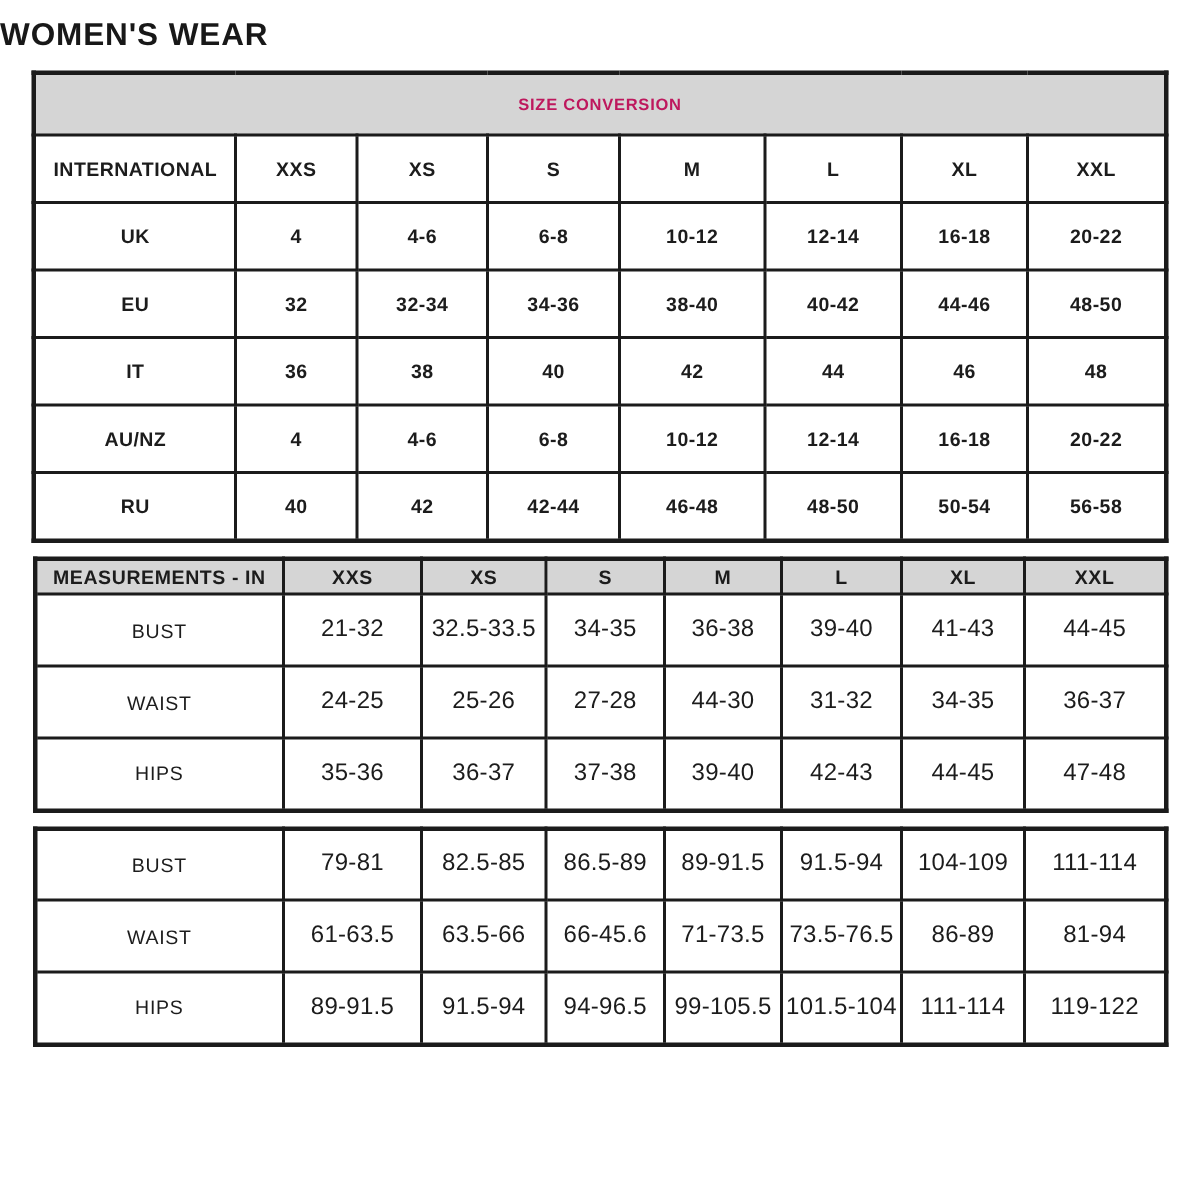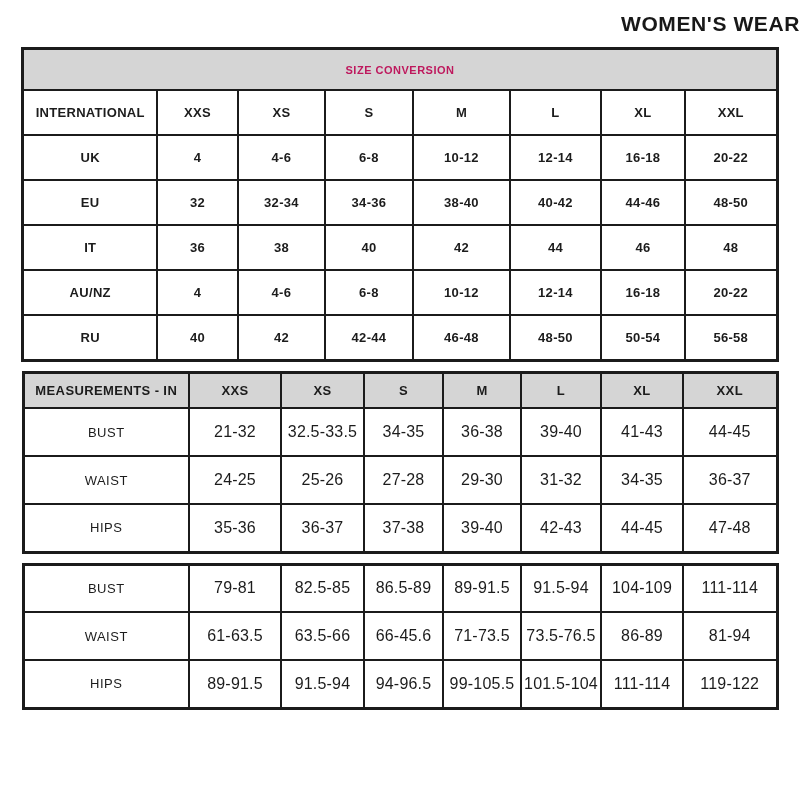--- a/index.html
+++ b/index.html
@@ -12,21 +12,21 @@
     font-family: "Liberation Sans", sans-serif;
     color: #1c1c1c;
   }
   .page {
     width: 800px;
     height: 800px;
     box-sizing: border-box;
     padding-top: 8px;
   }
   .title {
-    text-align: right;
+    text-align: left;
     font-size: 21px;
     font-weight: 700;
     letter-spacing: 0.6px;
     color: #181818;
     margin: 4px 0 11px 0;
   }
   table.chart {
     border-collapse: collapse;
     table-layout: fixed;
     width: 754px;
@@ -46,21 +46,21 @@
     height: 39px;
     font-size: 11px;
     font-weight: 700;
     letter-spacing: 0.5px;
     color: #be185d;
   }
   
   tr.sc-head, tr.sc-row { height: 45px; font-weight: bold; }
   tr.sc-head td, tr.sc-row td { font-size: 13px; letter-spacing: 0.3px; }
   
-  tr.m-head { height: 36px; }
+  tr.m-head { height: 24px; }
   tr.m-head td {
     background: #d5d5d5;
     font-weight: 700;
     font-size: 13px;
     letter-spacing: 0.4px;
   }
   tr.m-row { height: 48px; }
   tr.m-row td.lbl { font-size: 13px; letter-spacing: 0.5px; margin-top: 12px; }
   tr.m-row td.val { font-size: 16px; letter-spacing: 0.2px; }
 </style>
@@ -181,21 +181,21 @@
           <td class="val">36-38</td>
           <td class="val">39-40</td>
           <td class="val">41-43</td>
           <td class="val">44-45</td>
         </tr>
         <tr class="m-row">
           <td class="lbl">WAIST</td>
           <td class="val">24-25</td>
           <td class="val">25-26</td>
           <td class="val">27-28</td>
-          <td class="val">29-30</td>
+          <td class="val">44-30</td>
           <td class="val">31-32</td>
           <td class="val">34-35</td>
           <td class="val">36-37</td>
         </tr>
         <tr class="m-row">
           <td class="lbl">HIPS</td>
           <td class="val">35-36</td>
           <td class="val">36-37</td>
           <td class="val">37-38</td>
           <td class="val">39-40</td>

